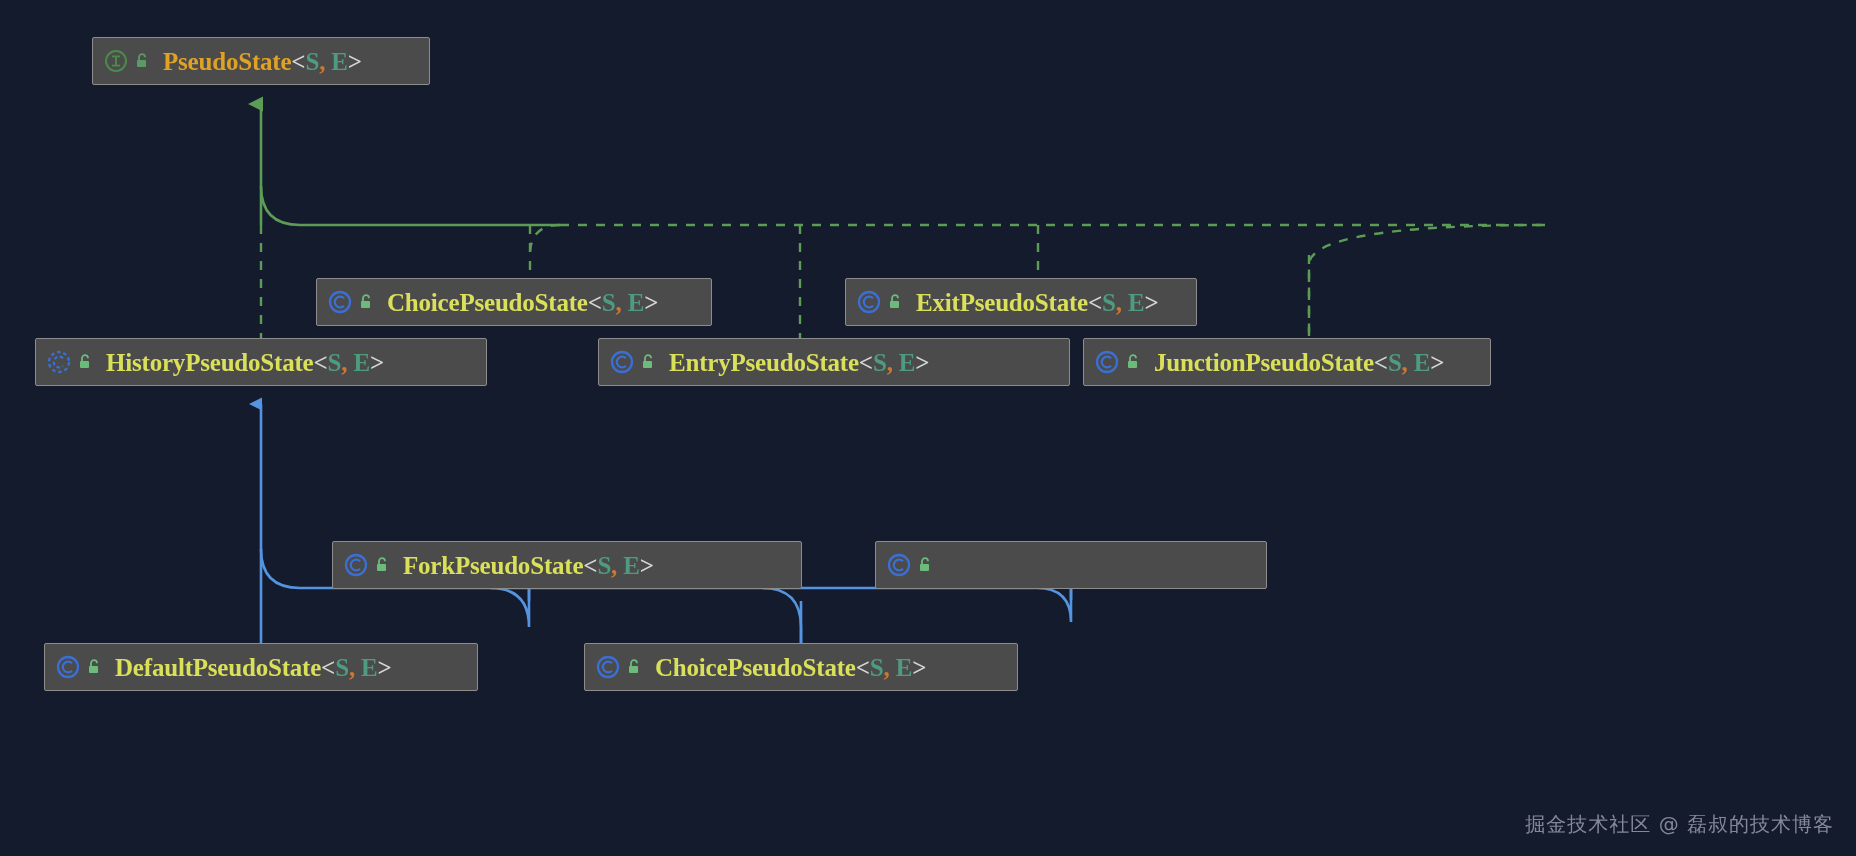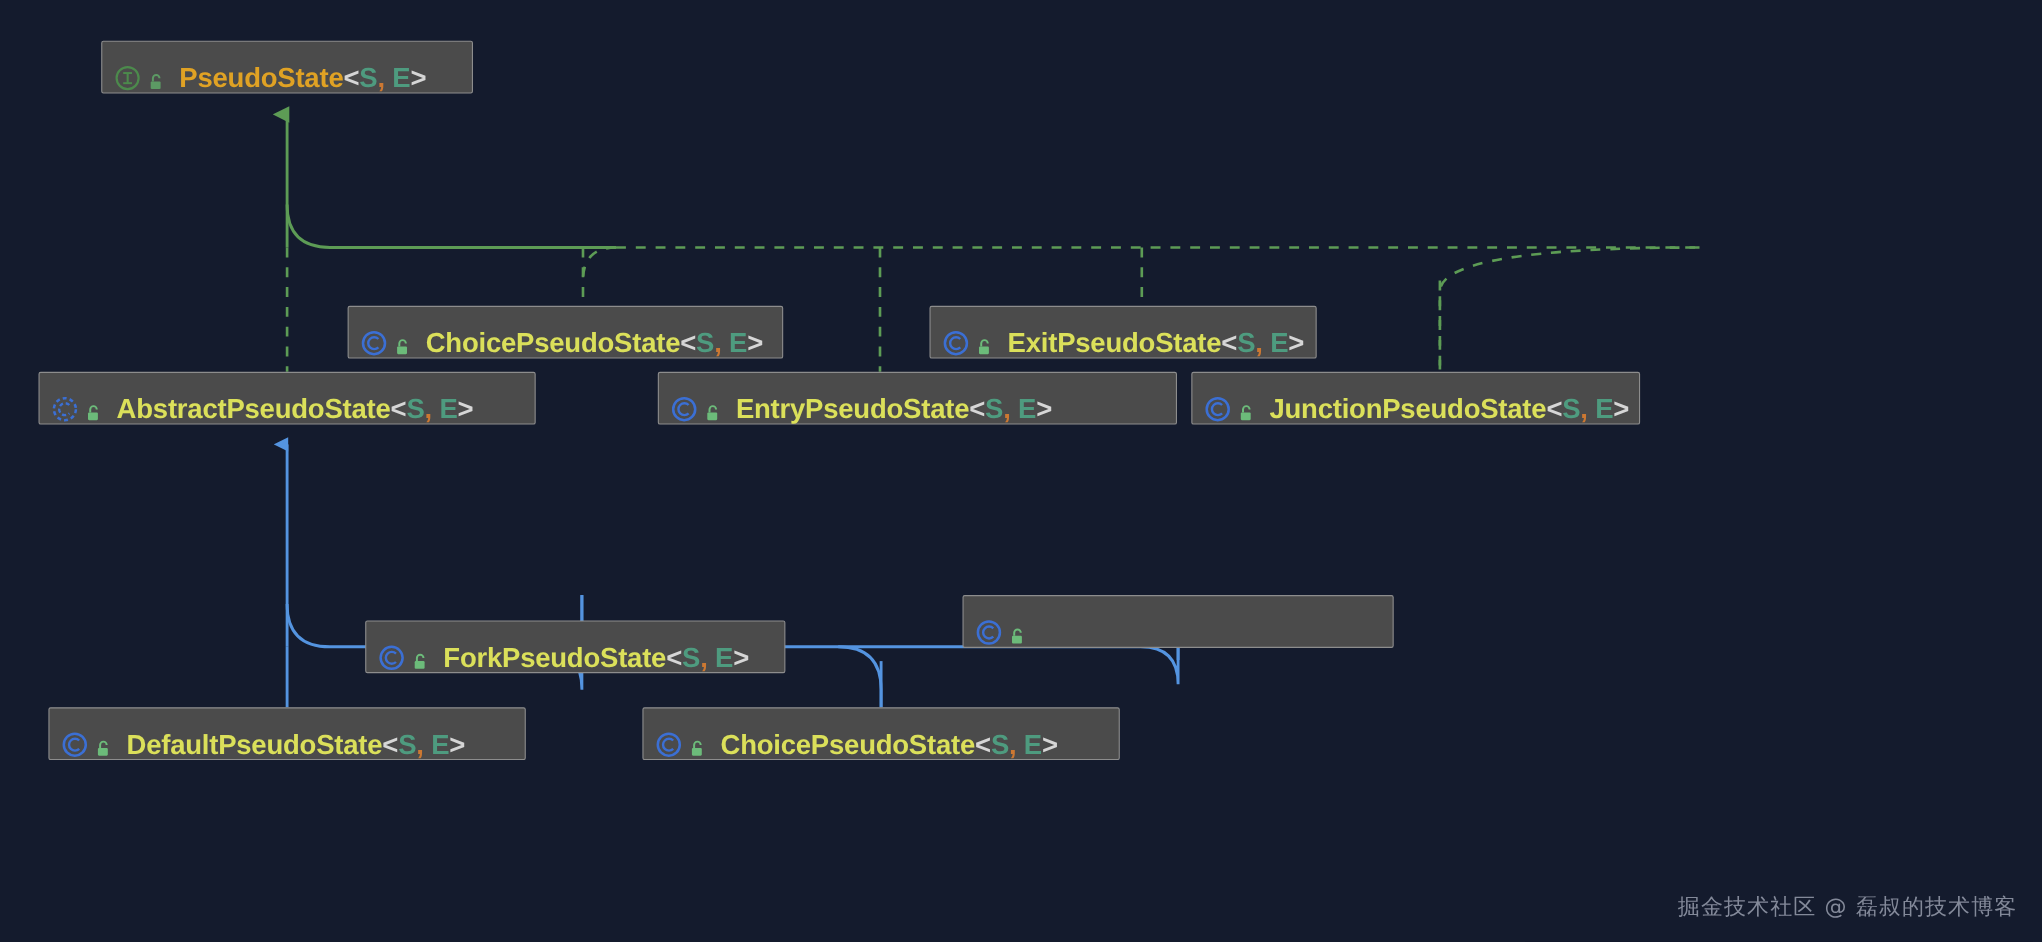--- a/index.html
+++ b/index.html
@@ -19,28 +19,29 @@
     position: absolute;
     left: 0;
     top: 0;
     width: 1856px;
     height: 856px;
     pointer-events: none;
   }
   .node {
     position: absolute;
     display: flex;
-    align-items: flex-end;
+    align-items: center;
     box-sizing: border-box;
     height: 48px;
     padding: 0 14px 0 10px;
     background: #4b4b4b;
     border: 1px solid #8d8d8d;
     border-radius: 2px;
     white-space: nowrap;
+    font-family: Liberation Serif, serif;
   }
   .node .kind-icon {
     flex: 0 0 auto;
     width: 26px;
     height: 26px;
     margin-right: 4px;
     display: block;
   }
   .node .lock-icon {
     flex: 0 0 auto;
@@ -178,21 +179,21 @@
   <div class="node" style="left:35px; top:338px; width:452px;">
     <svg class="kind-icon" viewBox="0 0 26 26">
       <circle cx="13" cy="13" r="10" fill="none" stroke="#3b6fd4" stroke-width="2.3" stroke-dasharray="3.6 2.8"></circle>
       <path d="M17 9.2 A5.4 5.4 0 1 0 17 16.8" fill="none" stroke="#3b6fd4" stroke-width="2.2" stroke-dasharray="3.6 2.4"></path>
     </svg>
     <svg class="lock-icon" viewBox="0 0 18 18">
       <path d="M6 8 V5.2 A3 3 0 0 1 12 5.2" fill="none" stroke="#6cbb7a" stroke-width="1.8"></path>
       <rect x="4" y="8" width="9" height="7" rx="1" fill="#6cbb7a"></rect>
     </svg>
     <span class="label">
-      <span class="cls-name">AbstractPseudoState</span><span class="gen-angle">&lt;</span><span class="gen-param">S</span><span class="gen-comma">,</span> <span class="gen-param">E</span><span class="gen-angle">&gt;</span>
+      <span class="cls-name">HistoryPseudoState</span><span class="gen-angle">&lt;</span><span class="gen-param">S</span><span class="gen-comma">,</span> <span class="gen-param">E</span><span class="gen-angle">&gt;</span>
     </span>
   </div>
 
   <div class="node" style="left:598px; top:338px; width:472px;">
     <svg class="kind-icon" viewBox="0 0 26 26">
       <circle cx="13" cy="13" r="10" fill="none" stroke="#3b6fd4" stroke-width="2.3"></circle>
       <path d="M17 9.2 A5.4 5.4 0 1 0 17 16.8" fill="none" stroke="#3b6fd4" stroke-width="2.2"></path>
     </svg>
     <svg class="lock-icon" viewBox="0 0 18 18">
       <path d="M6 8 V5.2 A3 3 0 0 1 12 5.2" fill="none" stroke="#6cbb7a" stroke-width="1.8"></path>
@@ -210,21 +211,21 @@
     </svg>
     <svg class="lock-icon" viewBox="0 0 18 18">
       <path d="M6 8 V5.2 A3 3 0 0 1 12 5.2" fill="none" stroke="#6cbb7a" stroke-width="1.8"></path>
       <rect x="4" y="8" width="9" height="7" rx="1" fill="#6cbb7a"></rect>
     </svg>
     <span class="label">
       <span class="cls-name">JunctionPseudoState</span><span class="gen-angle">&lt;</span><span class="gen-param">S</span><span class="gen-comma">,</span> <span class="gen-param">E</span><span class="gen-angle">&gt;</span>
     </span>
   </div>
 
-  <div class="node" style="left:332px; top:564px; width:382px;">
+  <div class="node" style="left:332px; top:541px; width:470px;">
     <svg class="kind-icon" viewBox="0 0 26 26">
       <circle cx="13" cy="13" r="10" fill="none" stroke="#3b6fd4" stroke-width="2.3"></circle>
       <path d="M17 9.2 A5.4 5.4 0 1 0 17 16.8" fill="none" stroke="#3b6fd4" stroke-width="2.2"></path>
     </svg>
     <svg class="lock-icon" viewBox="0 0 18 18">
       <path d="M6 8 V5.2 A3 3 0 0 1 12 5.2" fill="none" stroke="#6cbb7a" stroke-width="1.8"></path>
       <rect x="4" y="8" width="9" height="7" rx="1" fill="#6cbb7a"></rect>
     </svg>
     <span class="label">
       <span class="cls-name">ForkPseudoState</span><span class="gen-angle">&lt;</span><span class="gen-param">S</span><span class="gen-comma">,</span> <span class="gen-param">E</span><span class="gen-angle">&gt;</span>

